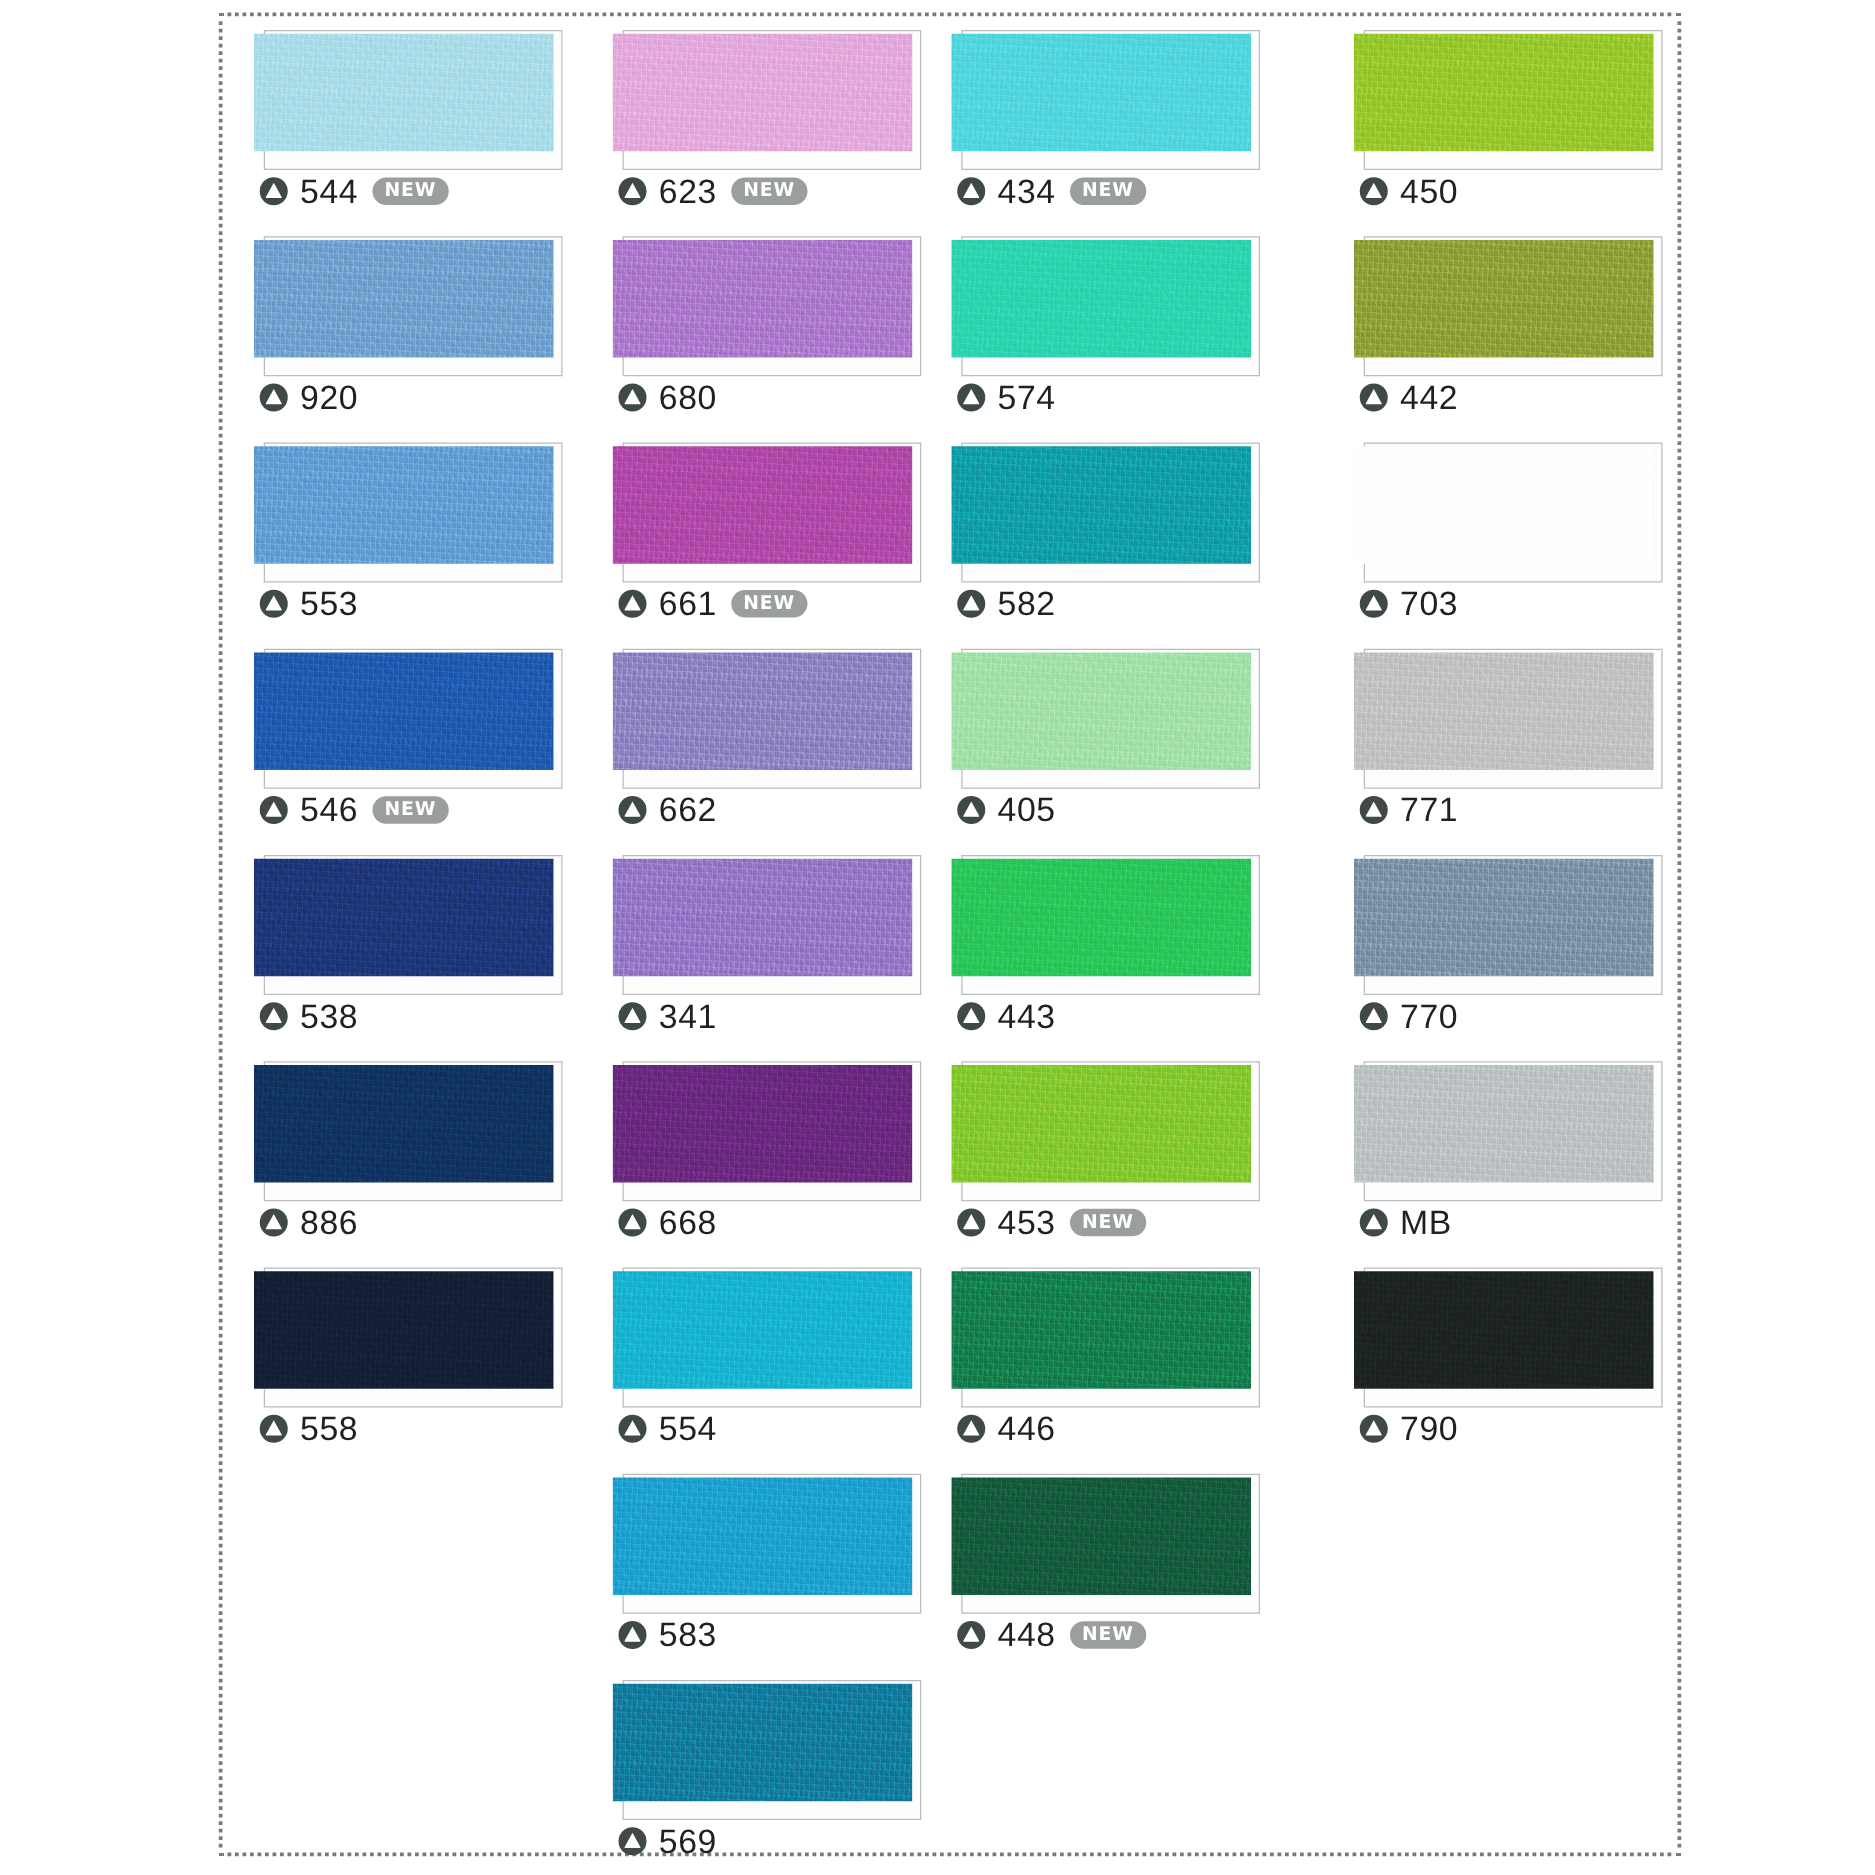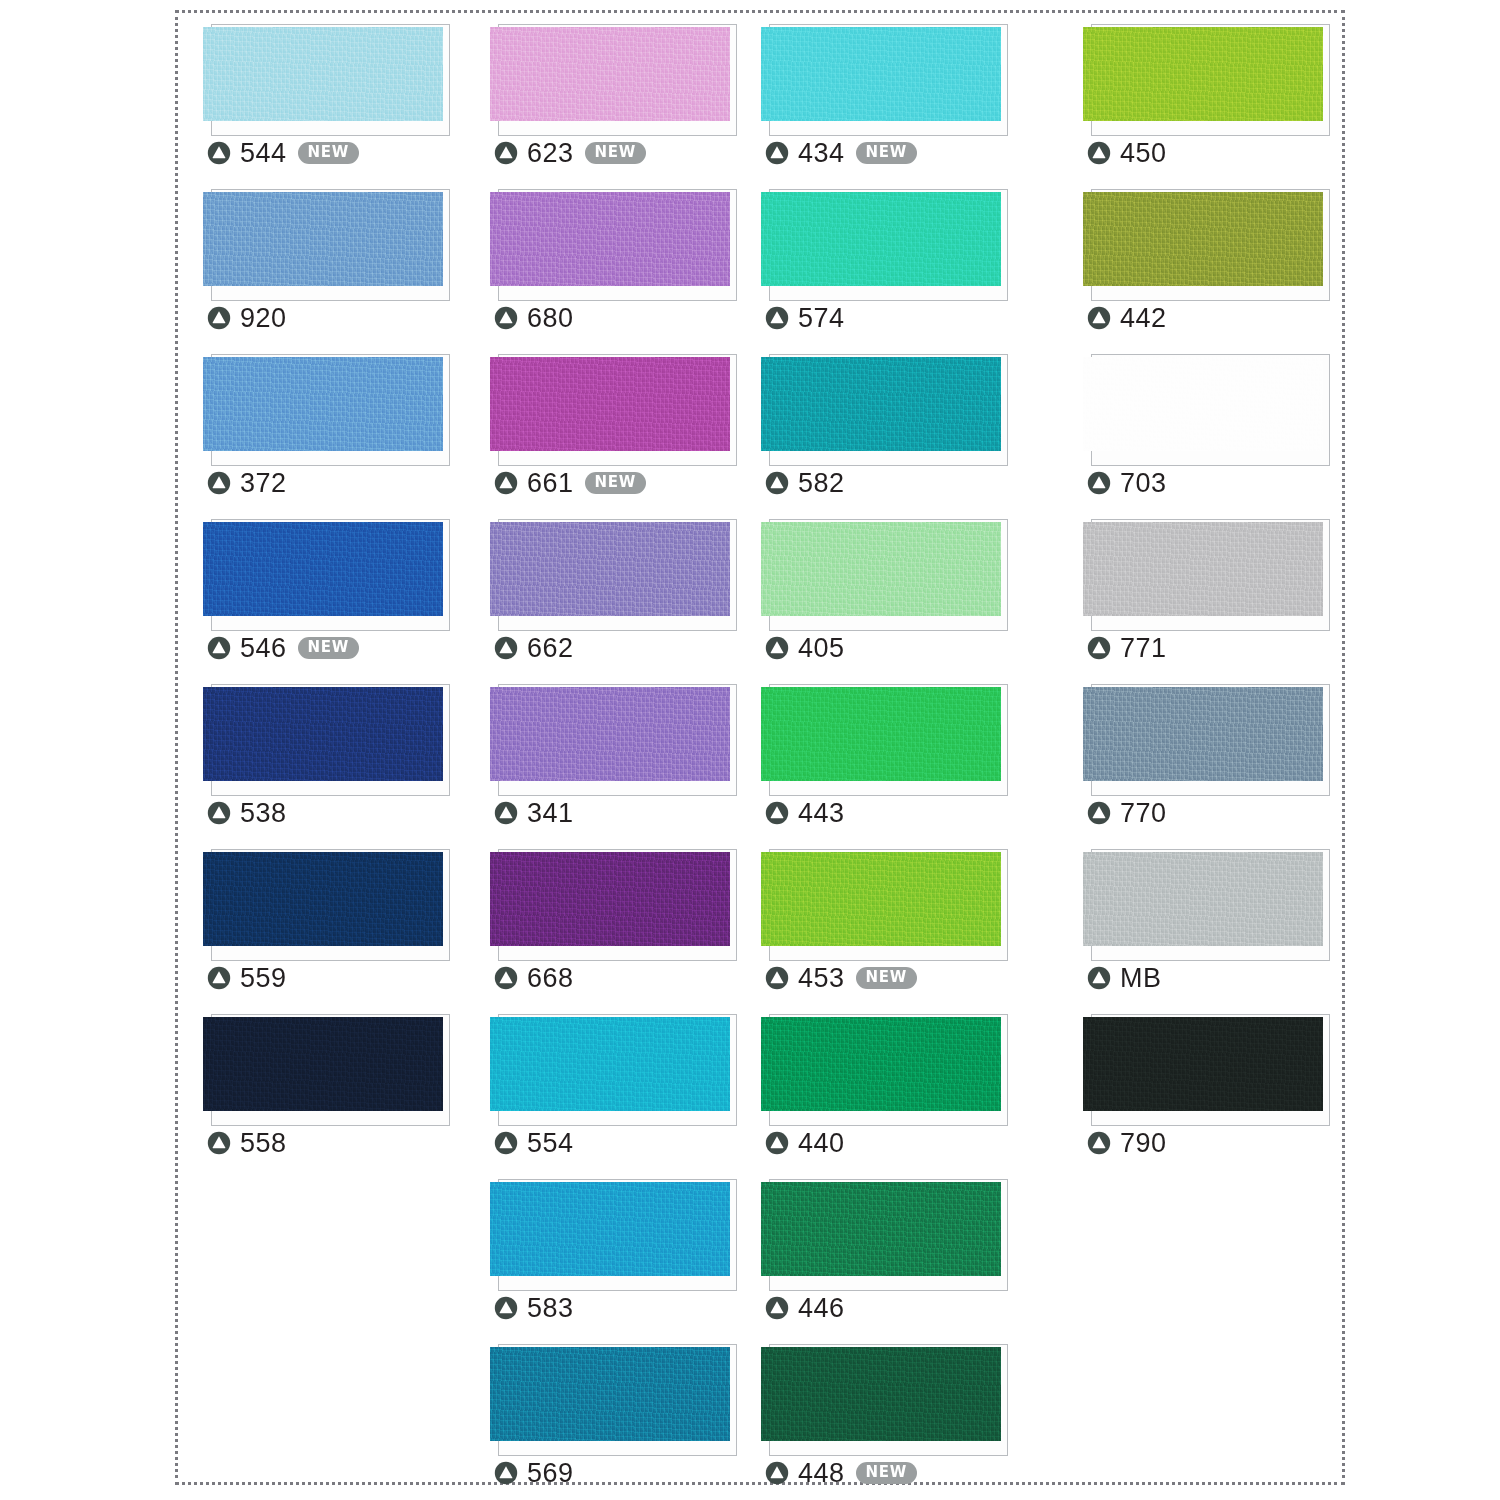--- a/index.html
+++ b/index.html
@@ -172,21 +172,21 @@
         <div class="cell">
           <div class="swatch-wrap">
             <div class="reg-box"></div>
             <div class="swatch" style="background: rgb(95, 154, 210);"></div>
           </div>
           <div class="label">
             <svg viewBox="0 0 24 24" class="tri-icon">
               <circle cx="12" cy="12" r="11.2" fill="#3f4a47"></circle>
               <path d="M12 5.2 L18.3 16.6 Q18.6 17.3 17.9 17.3 L6.1 17.3 Q5.4 17.3 5.7 16.6 Z" fill="#ffffff"></path>
             </svg>
-            <span class="code">372</span>
+            <span class="code">553</span>
           </div>
         </div>
         <div class="cell">
           <div class="swatch-wrap">
             <div class="reg-box"></div>
             <div class="swatch" style="background: rgb(31, 87, 173);"></div>
           </div>
           <div class="label">
             <svg viewBox="0 0 24 24" class="tri-icon">
               <circle cx="12" cy="12" r="11.2" fill="#3f4a47"></circle>
@@ -212,21 +212,21 @@
         <div class="cell">
           <div class="swatch-wrap">
             <div class="reg-box"></div>
             <div class="swatch" style="background: rgb(16, 49, 93);"></div>
           </div>
           <div class="label">
             <svg viewBox="0 0 24 24" class="tri-icon">
               <circle cx="12" cy="12" r="11.2" fill="#3f4a47"></circle>
               <path d="M12 5.2 L18.3 16.6 Q18.6 17.3 17.9 17.3 L6.1 17.3 Q5.4 17.3 5.7 16.6 Z" fill="#ffffff"></path>
             </svg>
-            <span class="code">559</span>
+            <span class="code">886</span>
           </div>
         </div>
         <div class="cell">
           <div class="swatch-wrap">
             <div class="reg-box"></div>
             <div class="swatch" style="background: rgb(19, 30, 51);"></div>
           </div>
           <div class="label">
             <svg viewBox="0 0 24 24" class="tri-icon">
               <circle cx="12" cy="12" r="11.2" fill="#3f4a47"></circle>
@@ -429,33 +429,20 @@
             <div class="reg-box"></div>
             <div class="swatch" style="background: rgb(126, 198, 45);"></div>
           </div>
           <div class="label">
             <svg viewBox="0 0 24 24" class="tri-icon">
               <circle cx="12" cy="12" r="11.2" fill="#3f4a47"></circle>
               <path d="M12 5.2 L18.3 16.6 Q18.6 17.3 17.9 17.3 L6.1 17.3 Q5.4 17.3 5.7 16.6 Z" fill="#ffffff"></path>
             </svg>
             <span class="code">453</span>
             <span class="new-badge">NEW</span>
-          </div>
-        </div>
-        <div class="cell">
-          <div class="swatch-wrap">
-            <div class="reg-box"></div>
-            <div class="swatch" style="background: rgb(6, 147, 84);"></div>
-          </div>
-          <div class="label">
-            <svg viewBox="0 0 24 24" class="tri-icon">
-              <circle cx="12" cy="12" r="11.2" fill="#3f4a47"></circle>
-              <path d="M12 5.2 L18.3 16.6 Q18.6 17.3 17.9 17.3 L6.1 17.3 Q5.4 17.3 5.7 16.6 Z" fill="#ffffff"></path>
-            </svg>
-            <span class="code">440</span>
           </div>
         </div>
         <div class="cell">
           <div class="swatch-wrap">
             <div class="reg-box"></div>
             <div class="swatch" style="background: rgb(21, 122, 75);"></div>
           </div>
           <div class="label">
             <svg viewBox="0 0 24 24" class="tri-icon">
               <circle cx="12" cy="12" r="11.2" fill="#3f4a47"></circle>

